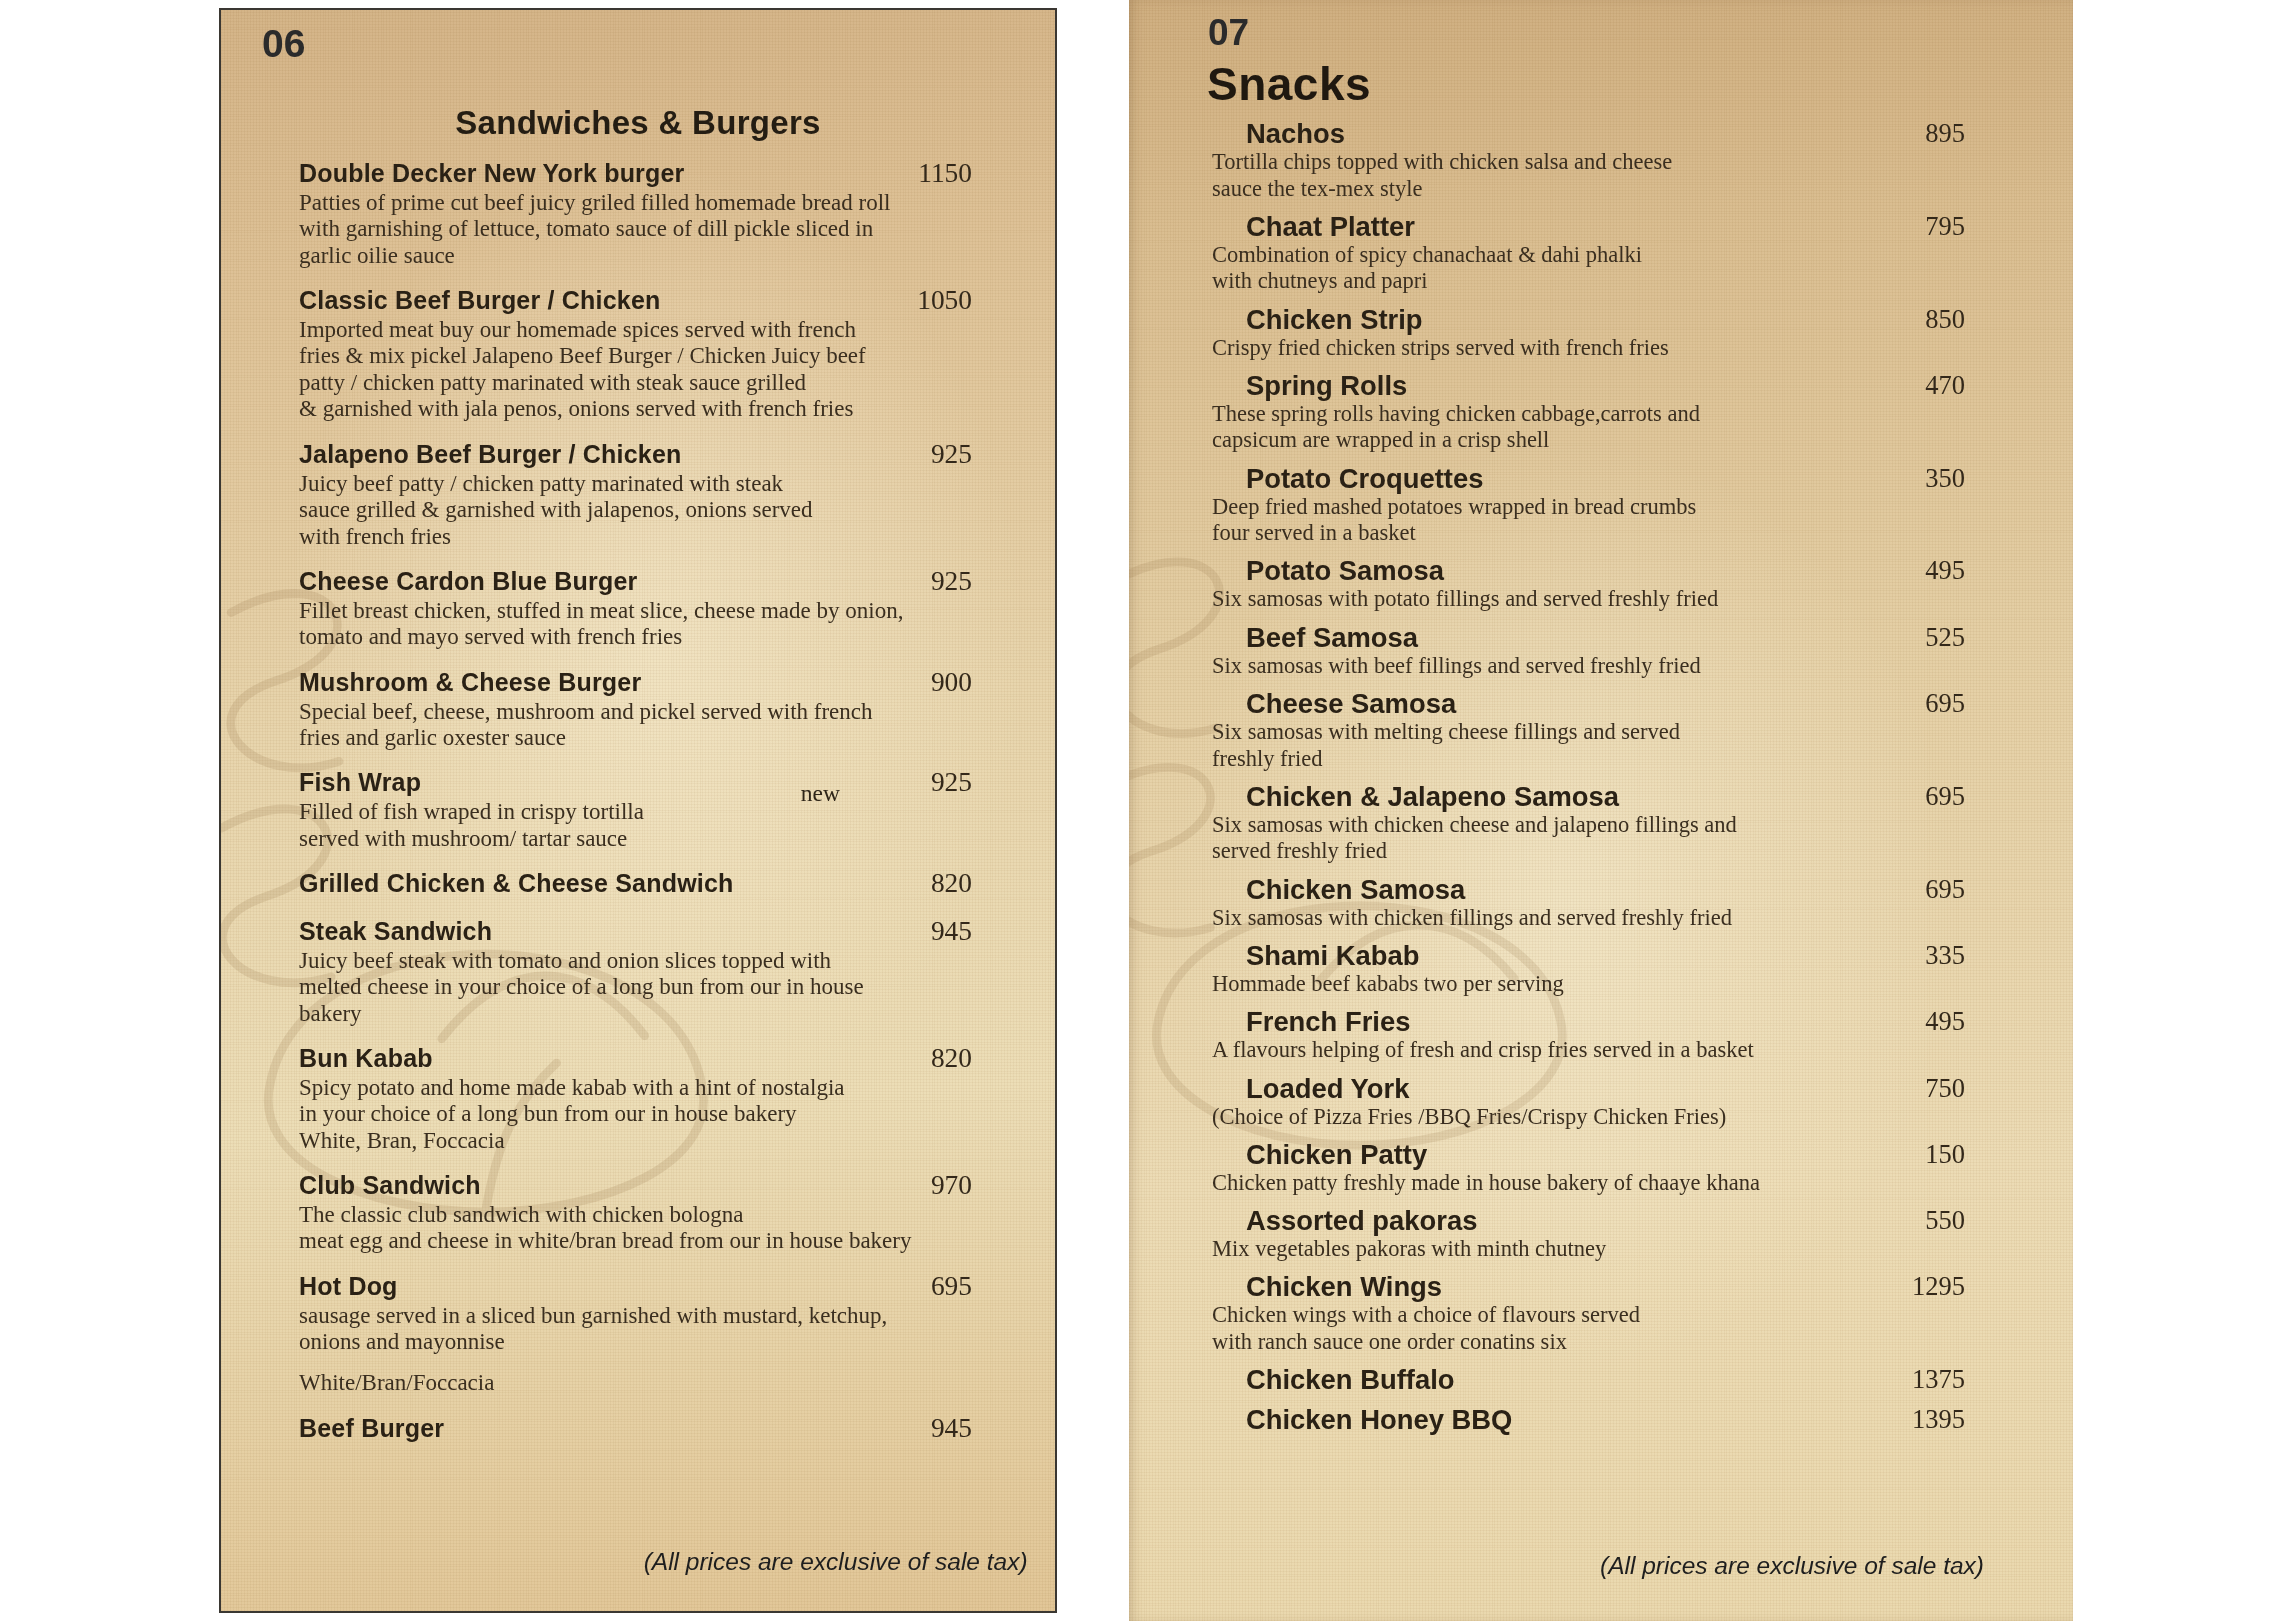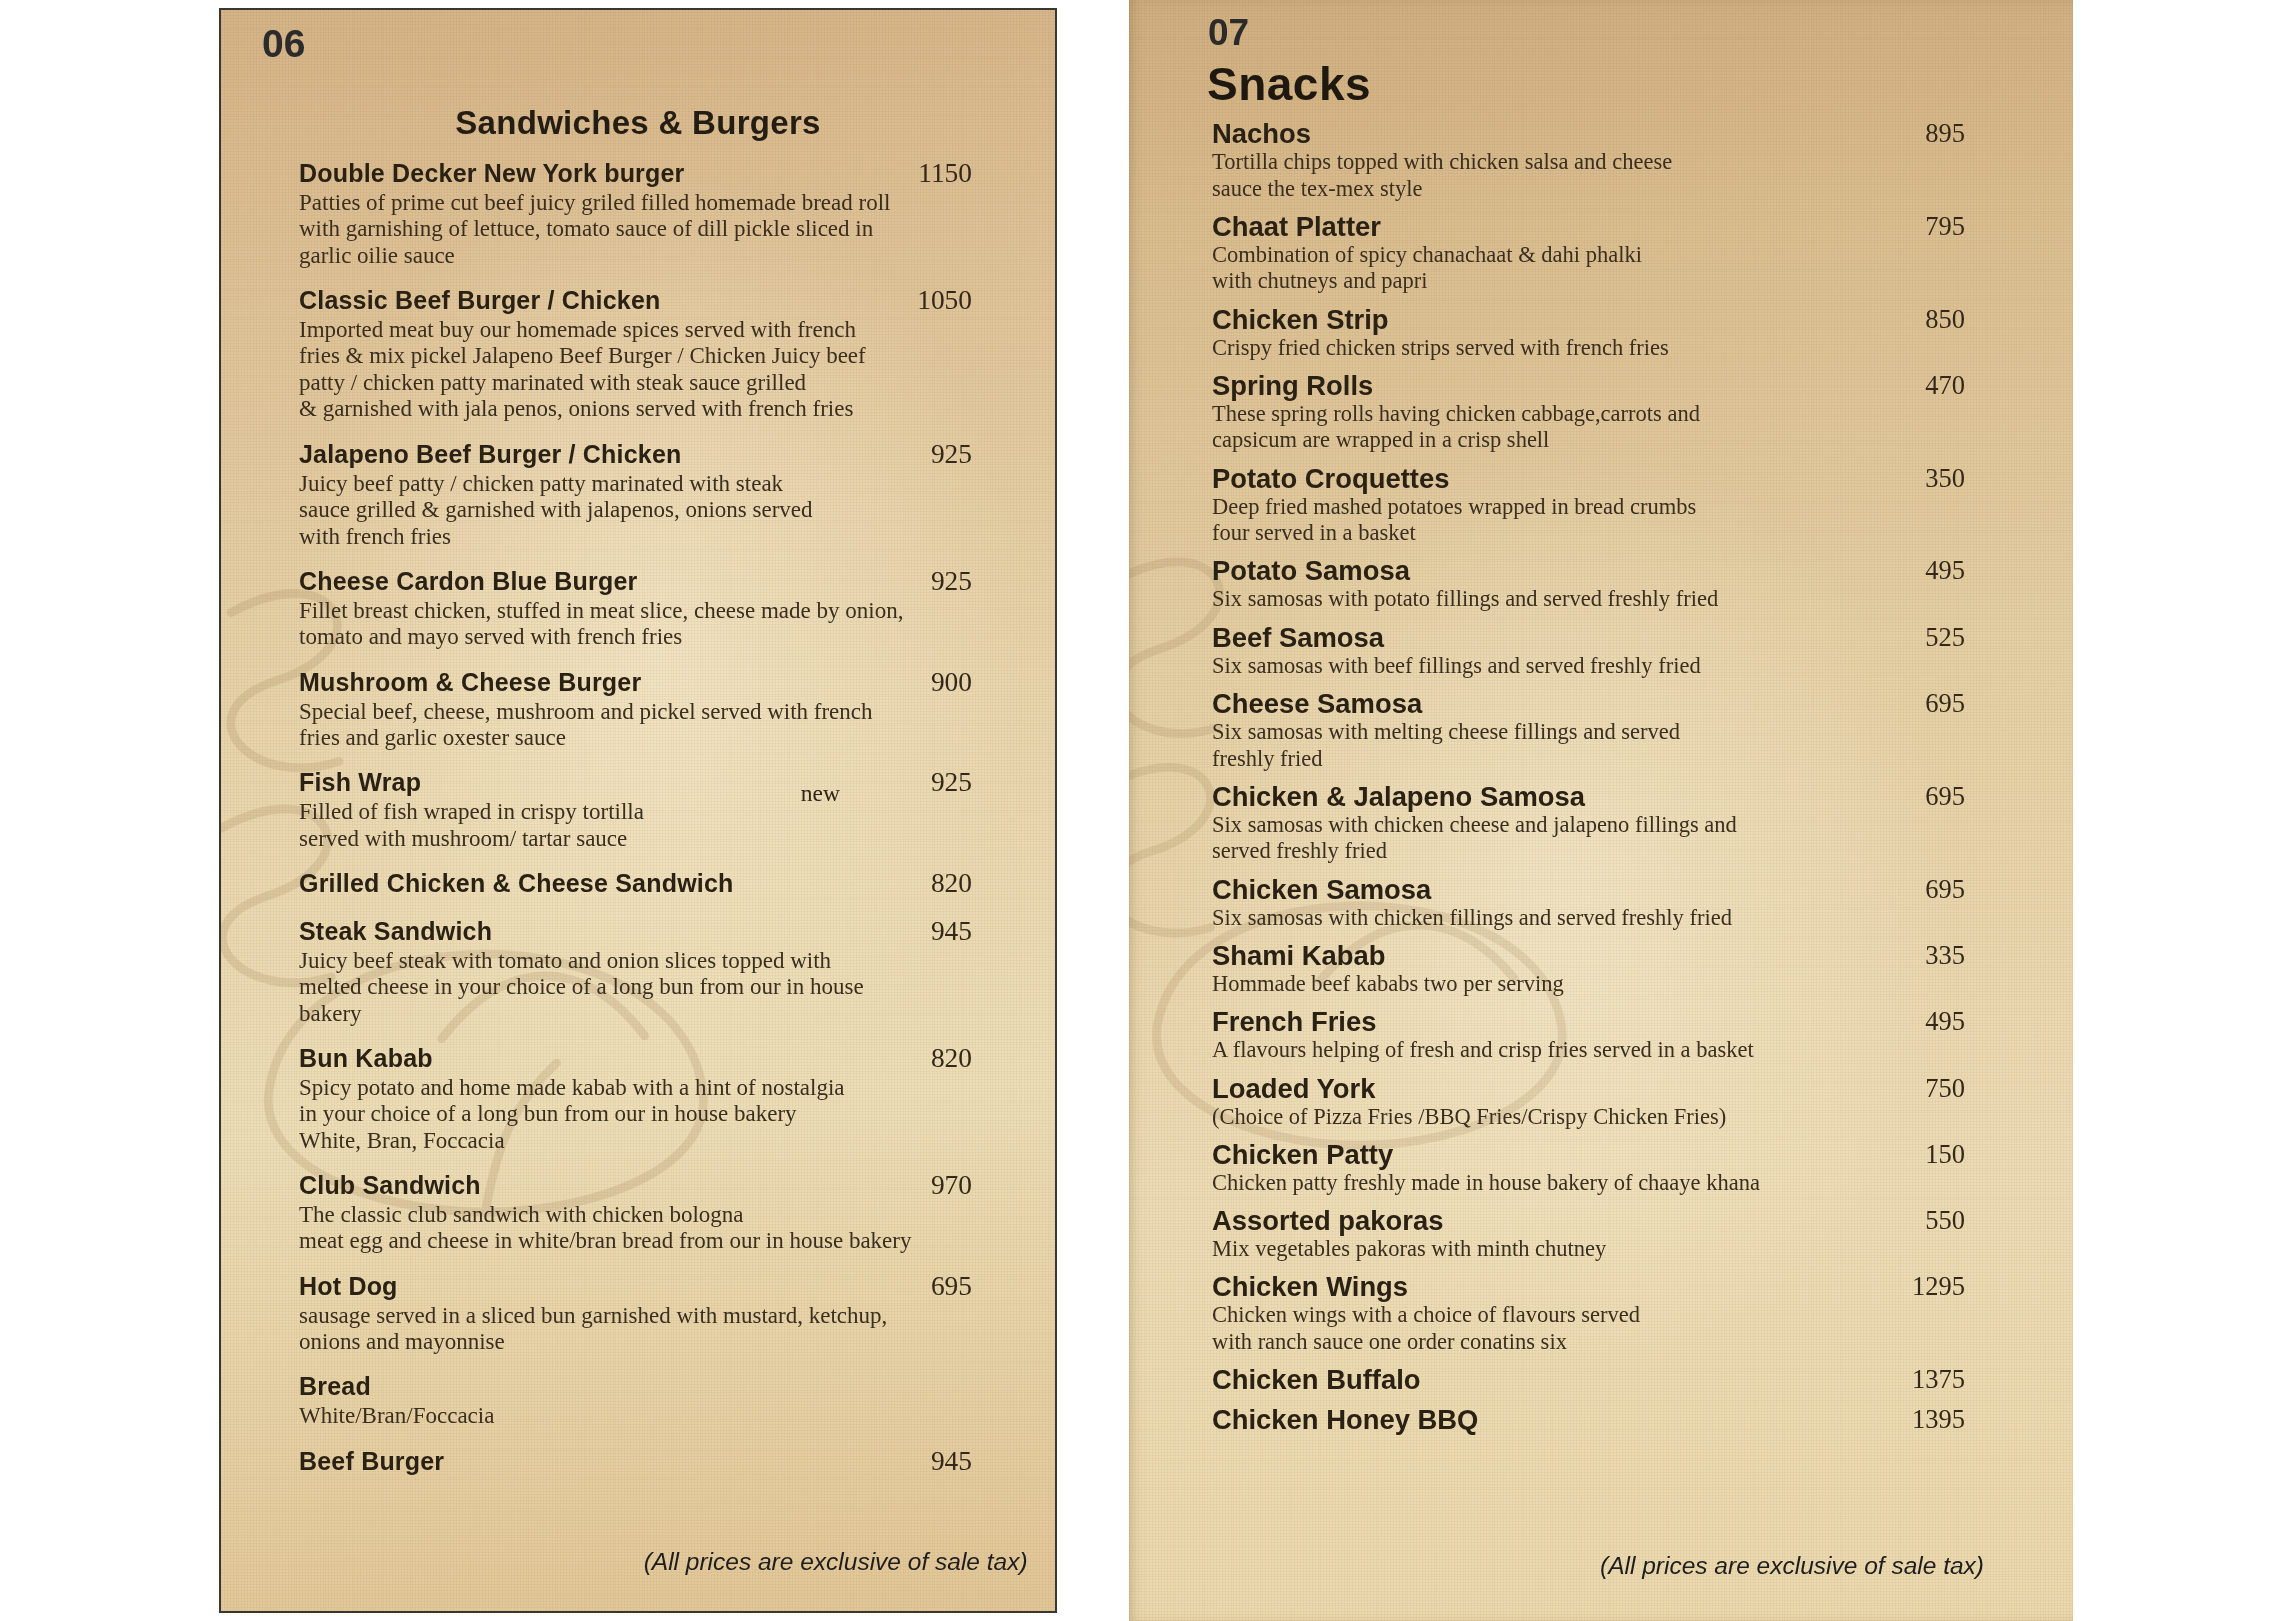--- a/index.html
+++ b/index.html
@@ -39,21 +39,21 @@
     position:absolute; left:78px; top:57px; font-size:46px; font-weight:700;
     color:#1f1810; letter-spacing:0.5px; z-index:3;
   }
   .items { position:absolute; z-index:3; }
   .items-left  { top:147px; left:78px;  right:83px; }
   .items-right { top:118px; left:83px; right:108px; }
   .item { margin-bottom:14.7px; }
   .items-right .item { margin-bottom:8.8px; }
   .row { display:flex; align-items:flex-start; position:relative; }
   .name { font-weight:700; color:#2a2115; font-size:25px; line-height:33px; letter-spacing:0.2px; }
-  .items-right .name { font-size:27.4px; line-height:31px; letter-spacing:0; }
+  .items-right .name { font-size:27.4px; line-height:31px; letter-spacing:0;margin-left:34px; }
   .price {
     margin-left:auto; font-family:"Liberation Serif", serif;
     font-size:27.4px; line-height:33px; color:#33281a; white-space:nowrap;
   }
   .items-right .price { font-size:26.5px; line-height:31px; }
   .desc {
     font-family:"Liberation Serif", serif; font-size:23px; line-height:26.5px;
     color:#3a2e1f; white-space:pre-line;
   }
   .items-right .desc { font-size:22.5px; }
@@ -200,25 +200,20 @@
           <div class="row">
             <span class="name">Hot Dog</span>
 
             <span class="price">695</span>
           </div>
           <div class="desc">sausage served in a sliced bun garnished with mustard, ketchup,
 onions and mayonnise</div>
         </div>
 
         <div class="item">
-          <div class="row">
-            <span class="name">Bread</span>
-
-            <span class="price"></span>
-          </div>
           <div class="desc">White/Bran/Foccacia</div>
         </div>
 
         <div class="item">
           <div class="row">
             <span class="name">Beef Burger</span>
 
             <span class="price">945</span>
           </div>
 

